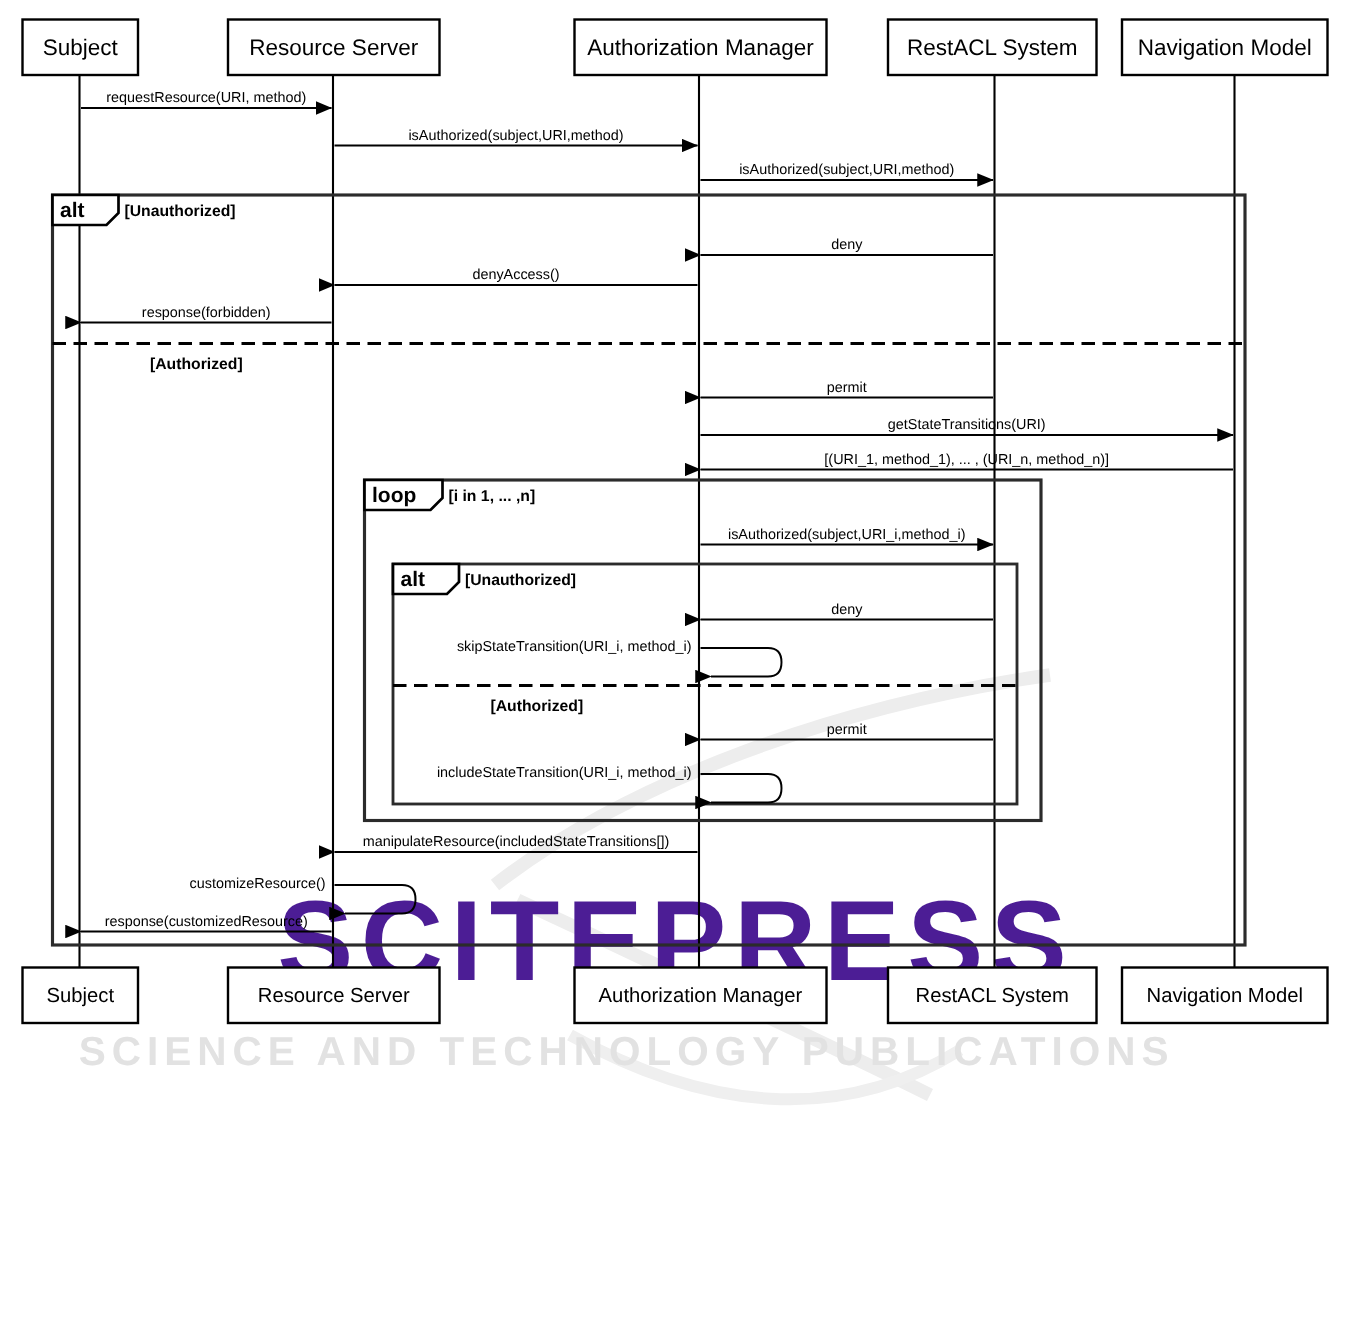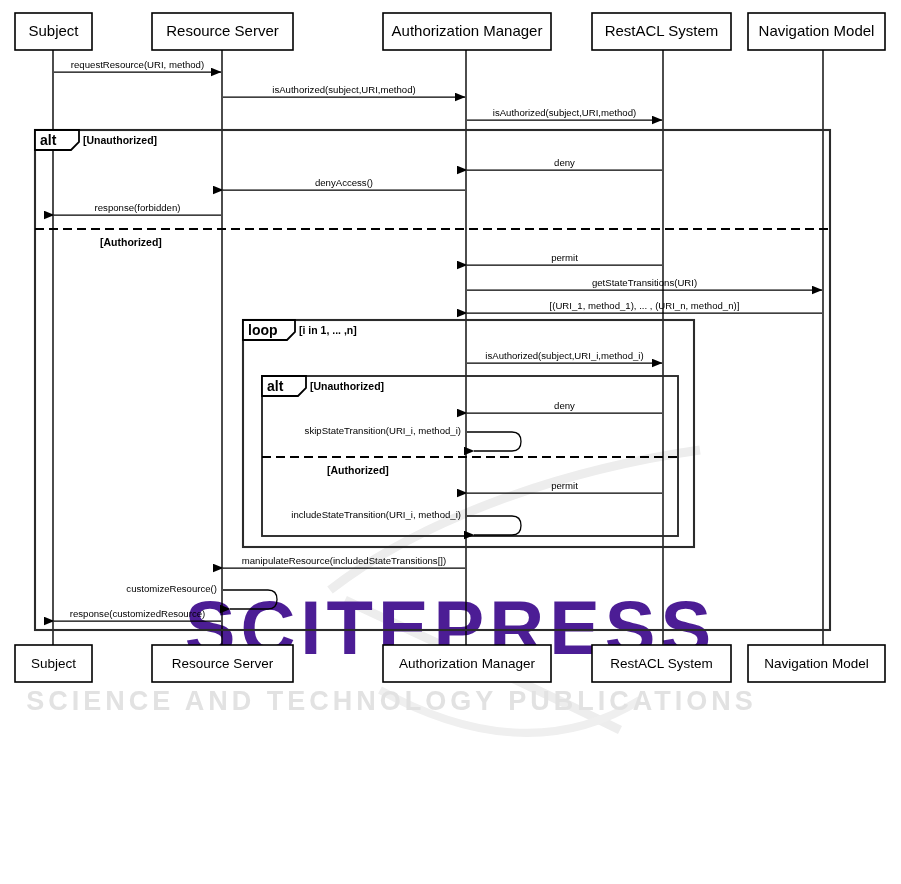--- a/index.html
+++ b/index.html
@@ -109,21 +109,21 @@
     color: #4c1d95;
     user-select: none;
     pointer-events: none;
     line-height: 1;
   }
   .watermark-small {
     position: absolute;
     left: 0;
     top: 686px;
     width: 783px;
-    text-align: center;
+    text-align: right;
     font-family: "Liberation Sans", sans-serif;
     font-size: 27px;
     font-weight: bold;
     letter-spacing: 4px;
     color: #e2e2e2;
     user-select: none;
     pointer-events: none;
   }
   .watermark-swoosh {
     position: absolute;

